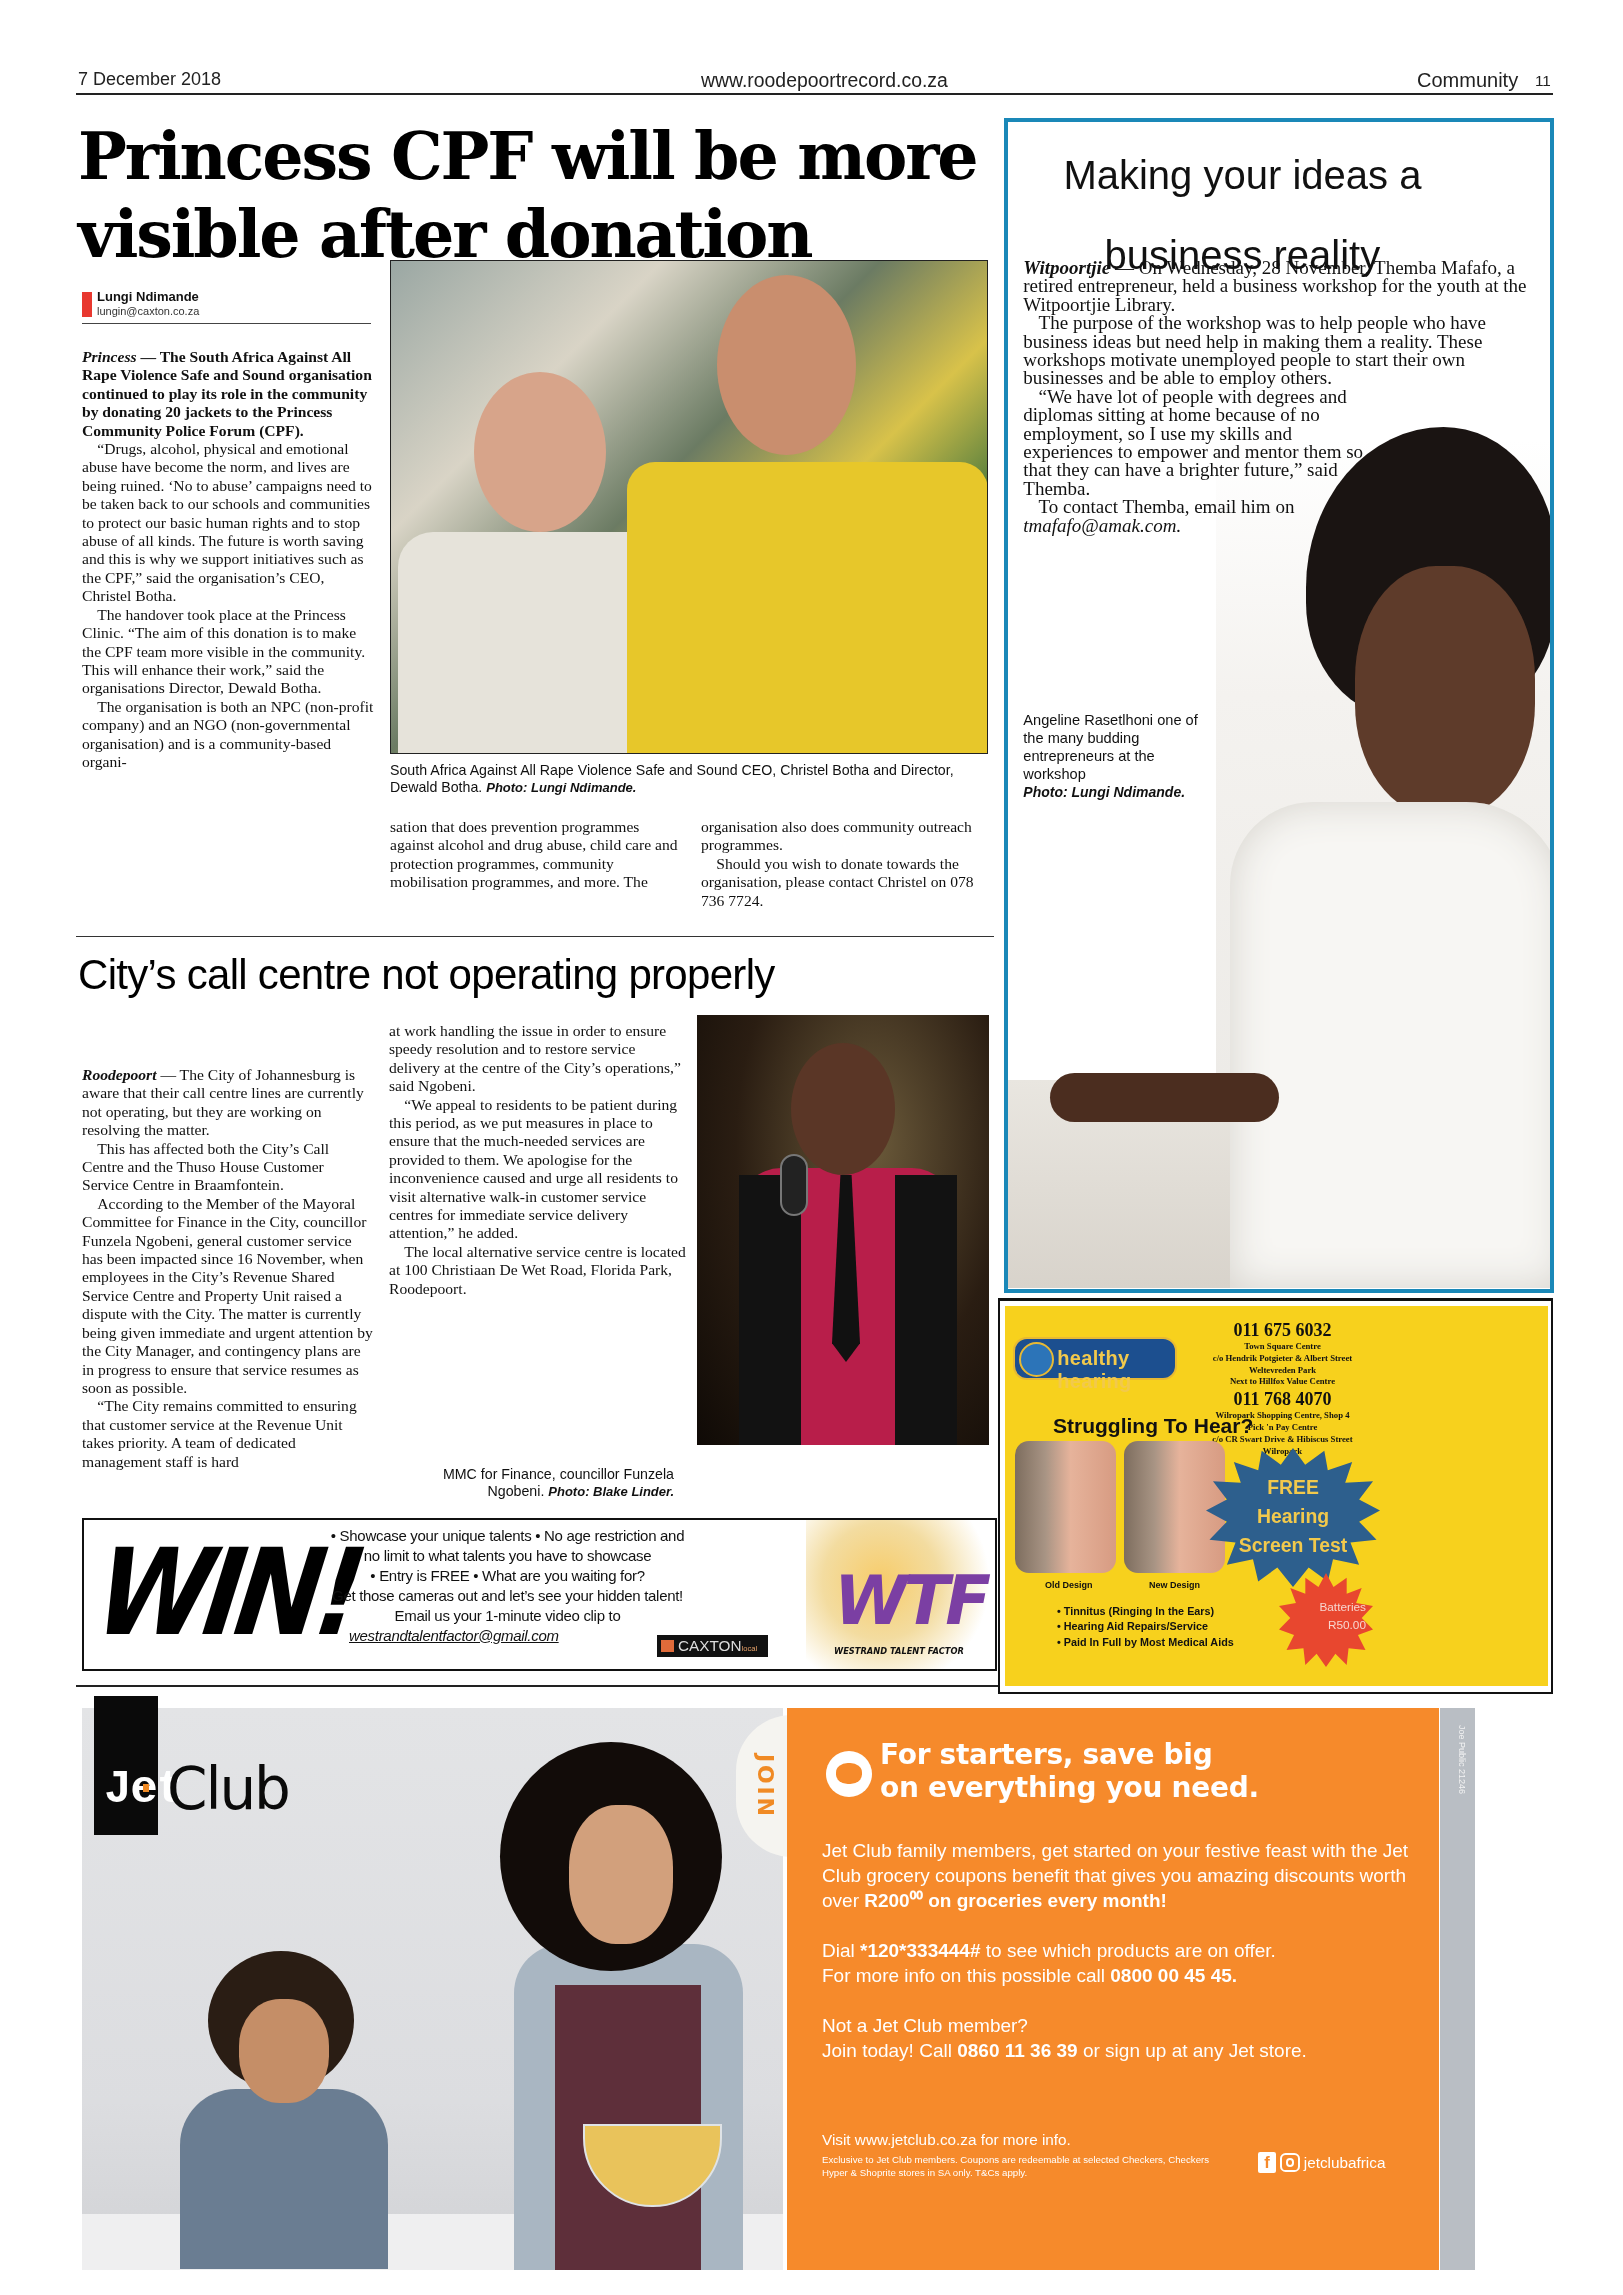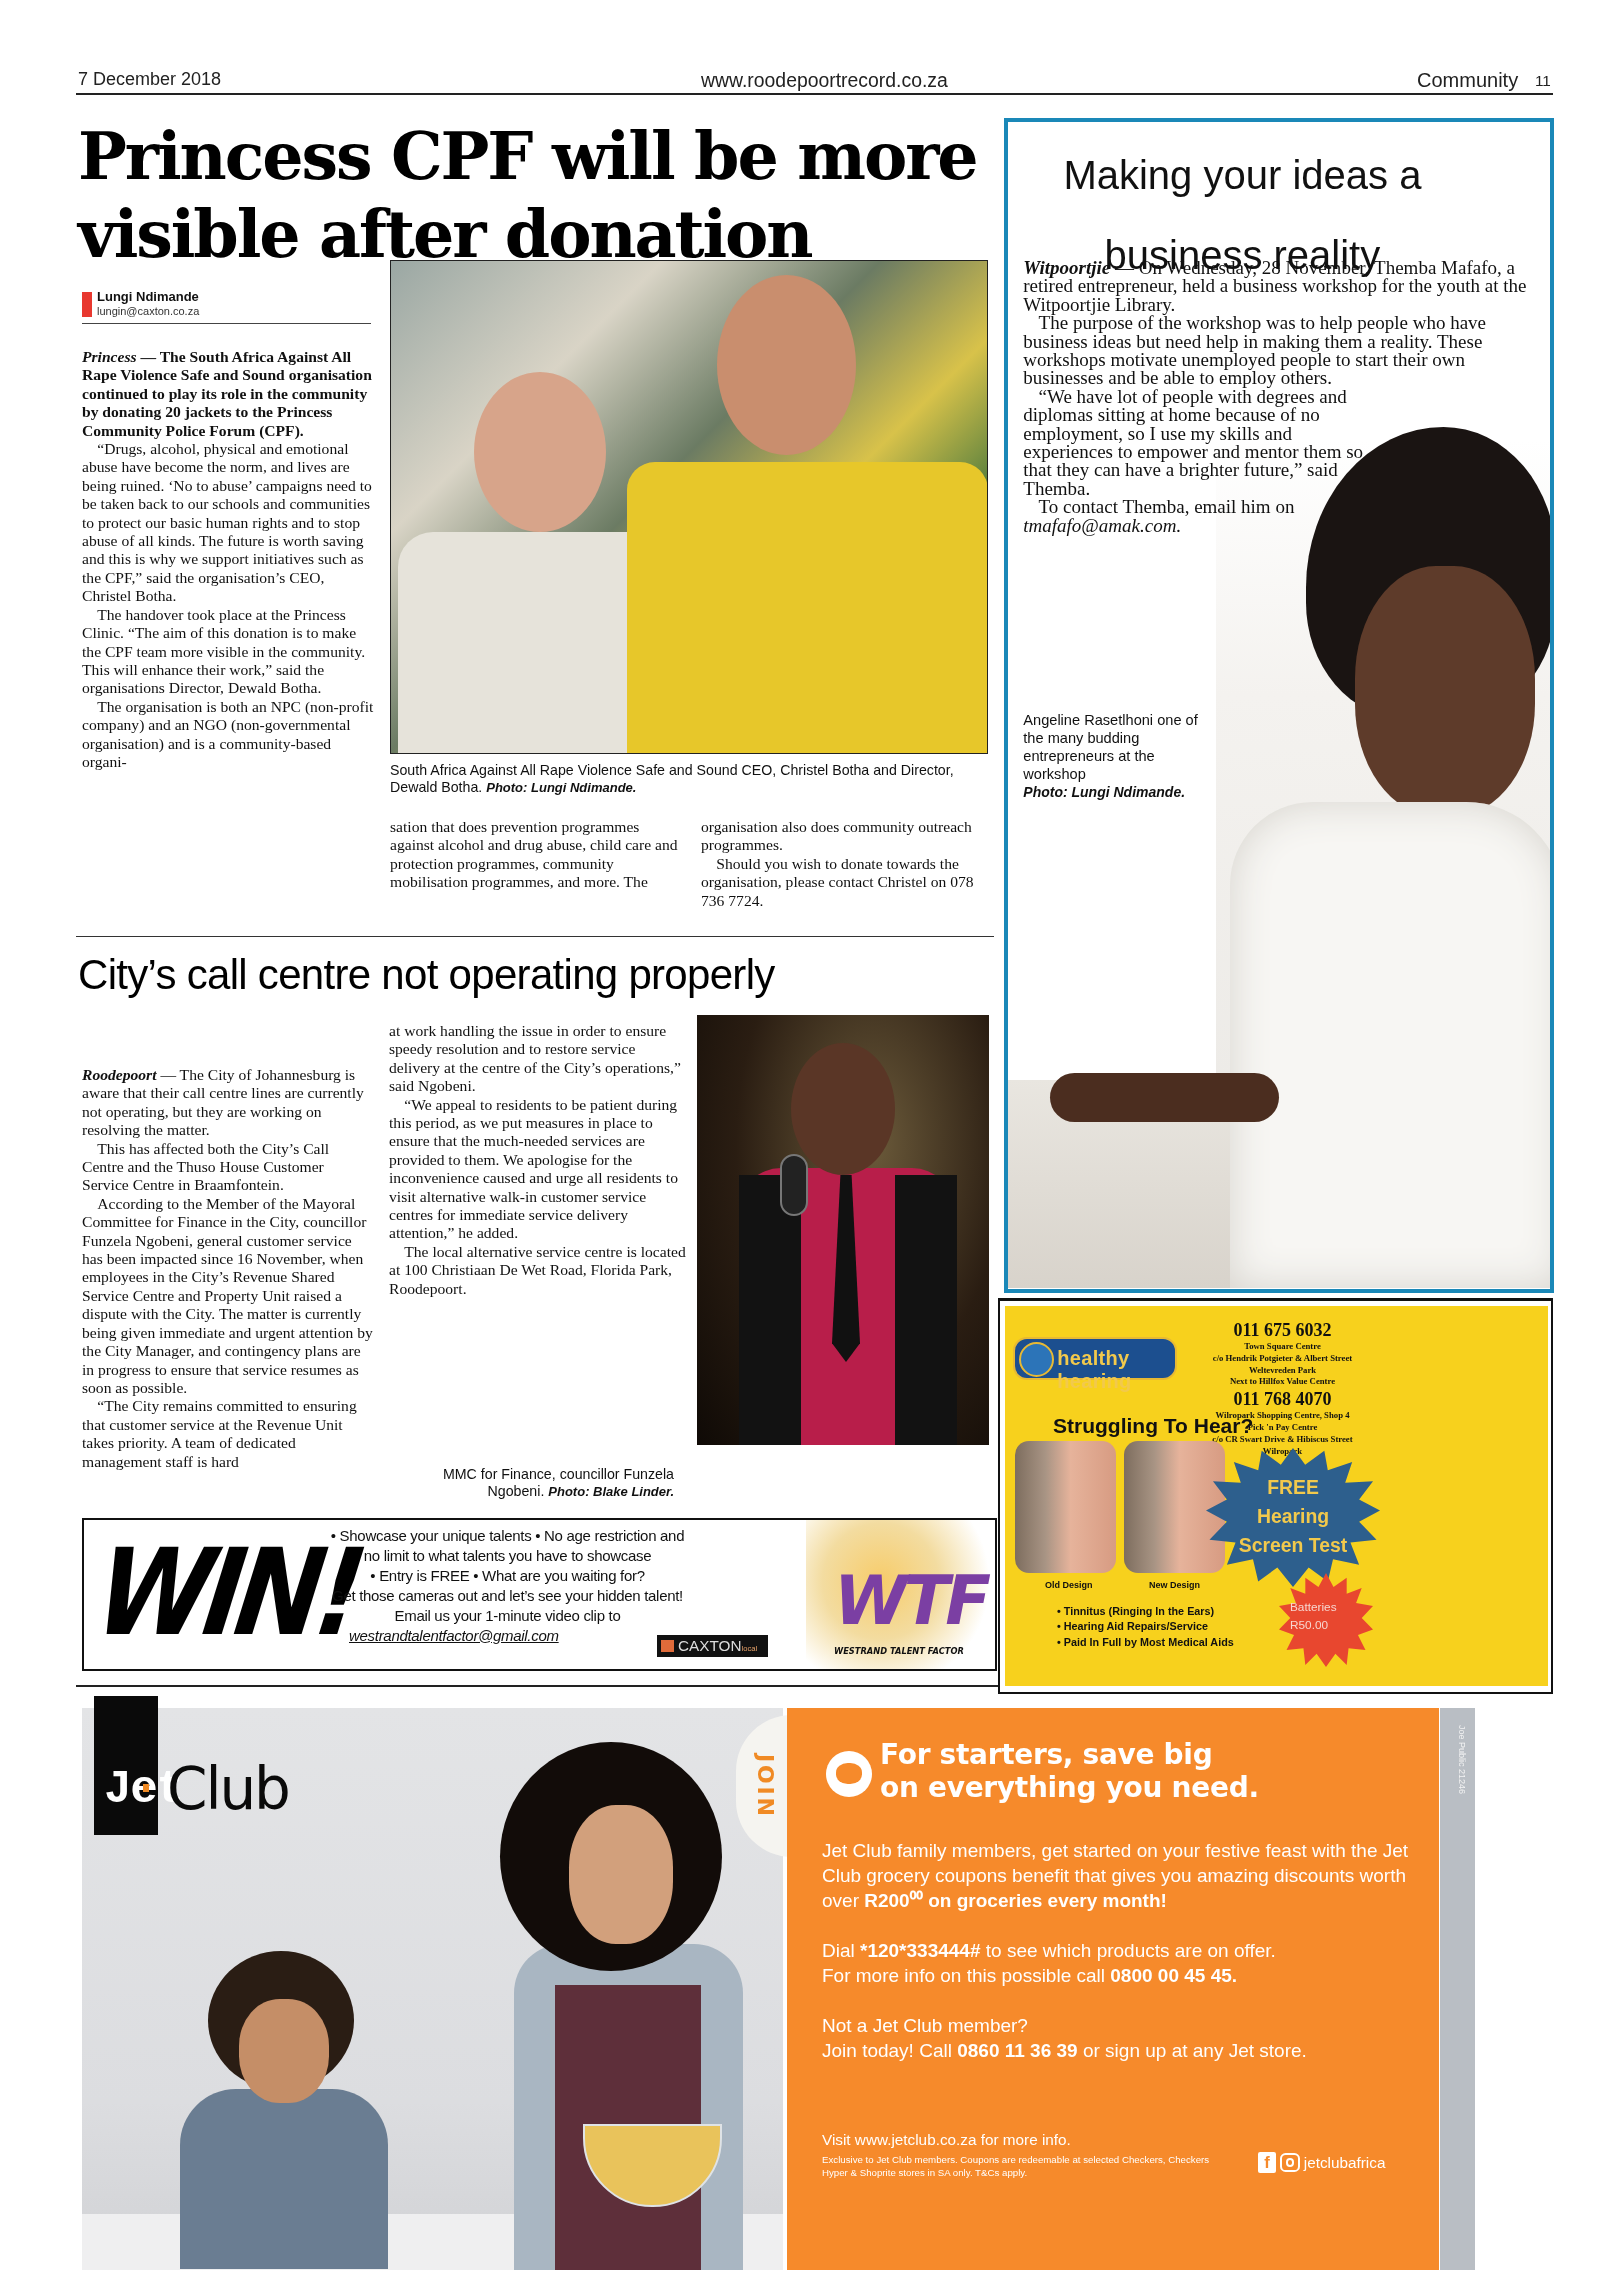--- a/index.html
+++ b/index.html
@@ -92,21 +92,21 @@
   .hear .ear { position:absolute; top: 135px; width: 101px; height: 132px; border-radius: 14px; background: linear-gradient(90deg, #7d6d5e 0%, #a89484 30%, #e6b39b 55%, #d79b82 100%); }
   .hear .ear1 { left: 10.4px; }
   .hear .ear2 { left: 119px; }
   .hear .elab { position:absolute; top: 274px; font-family: "Liberation Sans", sans-serif; font-weight: bold; font-size: 9px; color: #111; }
   .hear .bul { position:absolute; left: 52px; top: 298px; font-family: "Liberation Sans", sans-serif; font-weight: bold; font-size: 10.8px; line-height: 15.3px; color: #111; }
   .hear .star { position:absolute; left: 201px; top: 142px; width: 174px; height: 139px; background: #2d5f8d;
                 clip-path: polygon(50% 0%,57% 12%,68% 2%,70% 16%,84% 10%,80% 25%,96% 24%,88% 37%,100% 45%,88% 53%,98% 66%,83% 68%,88% 84%,73% 80%,70% 96%,59% 86%,50% 100%,41% 86%,30% 96%,27% 80%,12% 84%,17% 68%,2% 66%,12% 53%,0% 45%,12% 37%,4% 24%,20% 25%,16% 10%,30% 16%,32% 2%,43% 12%); }
   .hear .star-txt { position:absolute; left: 222px; top: 167px; width: 132px; text-align: center; font-family: "Liberation Sans", sans-serif; font-weight: bold; font-size: 19.4px; line-height: 29px; color: #f2c94c; }
   .hear .star2 { position:absolute; left: 274px; top: 267px; width: 94px; height: 94px; background: #e8472f;
                  clip-path: polygon(50% 0%,58% 15%,72% 5%,72% 22%,88% 16%,82% 32%,100% 35%,88% 48%,100% 60%,84% 66%,92% 82%,74% 80%,72% 98%,60% 86%,50% 100%,40% 86%,28% 98%,26% 80%,8% 82%,16% 66%,0% 60%,12% 48%,0% 35%,18% 32%,12% 16%,28% 22%,28% 5%,42% 15%); }
-  .hear .star2-txt { position:absolute; left: 285px; top: 292px; width: 76px; text-align: left; font-family: "Liberation Sans", sans-serif; font-size: 11.8px; line-height: 18px; color: #f7d6cf; }
+  .hear .star2-txt { position:absolute; left: 285px; top: 292px; width: 76px; text-align: right; font-family: "Liberation Sans", sans-serif; font-size: 11.8px; line-height: 18px; color: #f7d6cf; }
   .jet-logo-box { left: 94px; top: 1696px; width: 64px; height: 139px; background: #0a0a0a; }
   .jet-logo-jet { left: 104px; top: 1764px; font-family: Liberation Mono, monospace; font-weight: bold; font-size: 46px; color: #fff; letter-spacing: -1.4px; }
   .jet-logo-dot { left: 143px; top: 1784px; width: 5.6px; height: 8.3px; background: #f08a24; }
   .jet-logo-club { left: 167px; top: 1755px; font-family: "DejaVu Sans", sans-serif; font-size: 58px; color: #0a0a0a; letter-spacing: -2.1px; }
   .jet-photo { left: 82px; top: 1708px; width: 701px; height: 562px; background: linear-gradient(180deg,#e3e4e6 0%, #dcdde0 70%, #d1d2d5 100%); }
   .kid-hair { left: 208px; top: 1951px; width: 146px; height: 139px; border-radius: 50%; background: #2a1d14; }
   .kid-face { left: 239px; top: 1999px; width: 90px; height: 104px; border-radius: 45%; background: #c58e67; }
   .kid-body { left: 180px; top: 2089px; width: 208px; height: 180px; border-radius: 56px 56px 0 0; background: #6a7d92; }
   .woman-hair { left: 500px; top: 1742px; width: 222px; height: 229px; border-radius: 50%; background: #120c09; }
   .woman-face { left: 569px; top: 1805px; width: 104px; height: 139px; border-radius: 45%; background: #d2a07c; }

